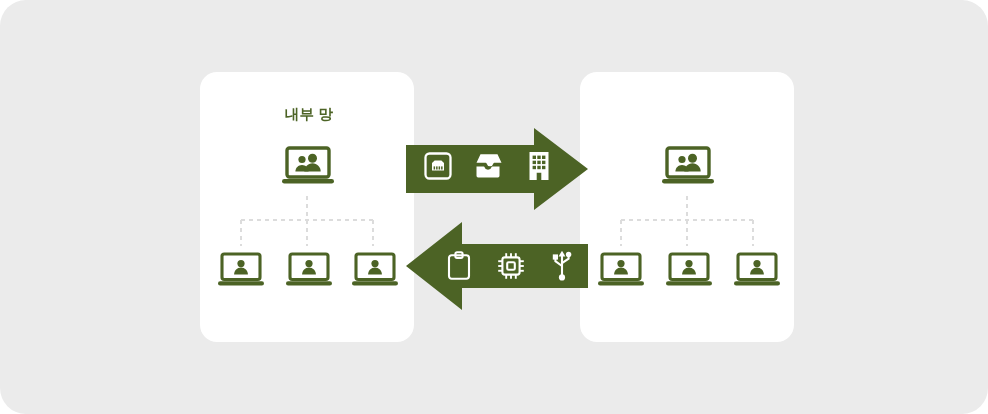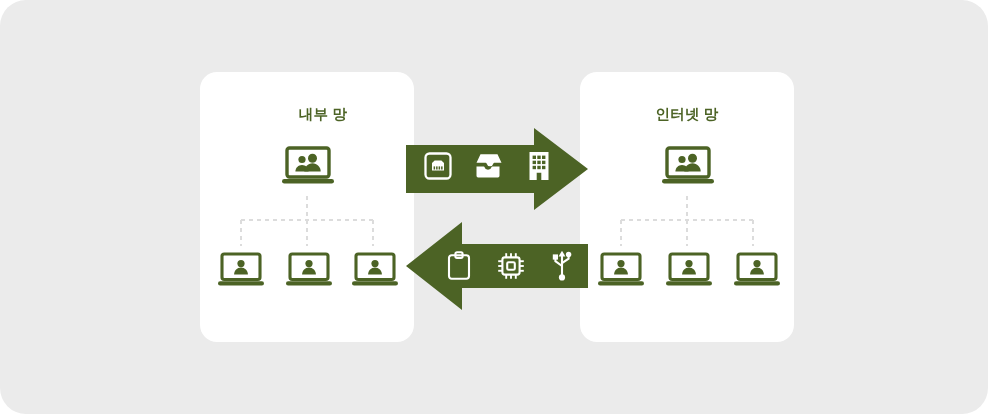--- a/index.html
+++ b/index.html
@@ -38,21 +38,21 @@
   .card-title {
     position: absolute;
     top: 105px;
     width: 214px;
     text-align: center;
     font-size: 14.5px;
     font-weight: bold;
     color: #4c6325;
     letter-spacing: .2px;
   }
-  #title-internal { left: 216px; }
+  #title-internal { left: 202px; }
   #title-internet { left: 580px; }
 
   
   .tree {
     position: absolute;
     top: 196px;
     width: 214px;
     height: 50px;
     pointer-events: none;
   }
@@ -145,21 +145,20 @@
     <svg width="46" height="37" viewBox="0 0 46 37" aria-hidden="true">
       <rect x="4" y="2" width="38" height="25.5" rx="2.2" fill="none" stroke="#4c6325" stroke-width="3.1"></rect>
       <rect x="9" y="7" width="28" height="15.5" fill="#ffffff"></rect>
       <circle cx="23" cy="11.6" r="3.6" fill="#4c6325"></circle>
       <path d="M16.1 22.4c0-3.8 3.1-6.9 6.9-6.9s6.9 3.1 6.9 6.9z" fill="#4c6325"></path>
       <rect x="0" y="29.3" width="46" height="4.2" rx="2.1" fill="#4c6325"></rect>
     </svg>
   </div>
 
   <div class="net-card" id="card-internet"></div>
-  <div class="card-title" id="title-internet">인터넷 망</div>
 
   <div class="ico hub-ico" id="hub-internet">
     <svg width="52" height="42" viewBox="0 0 52 42" aria-hidden="true">
       <rect x="5" y="2" width="42" height="29" rx="2.5" fill="none" stroke="#4c6325" stroke-width="3.4"></rect>
       <rect x="10.5" y="7.5" width="31" height="18" fill="#ffffff"></rect>
       <circle cx="20" cy="13.5" r="3.6" fill="#4c6325"></circle>
       <path d="M13.4 25.5c0-3.6 2.9-6.5 6.6-6.5s6.6 2.9 6.6 6.5z" fill="#4c6325"></path>
       <circle cx="30.5" cy="12.2" r="4.5" fill="#4c6325"></circle>
       <path d="M22.3 25.5c0-4.5 3.7-8.2 8.2-8.2s8.2 3.7 8.2 8.2z" fill="#4c6325"></path>
       <rect x="0" y="33" width="52" height="4.6" rx="2.3" fill="#4c6325"></rect>

